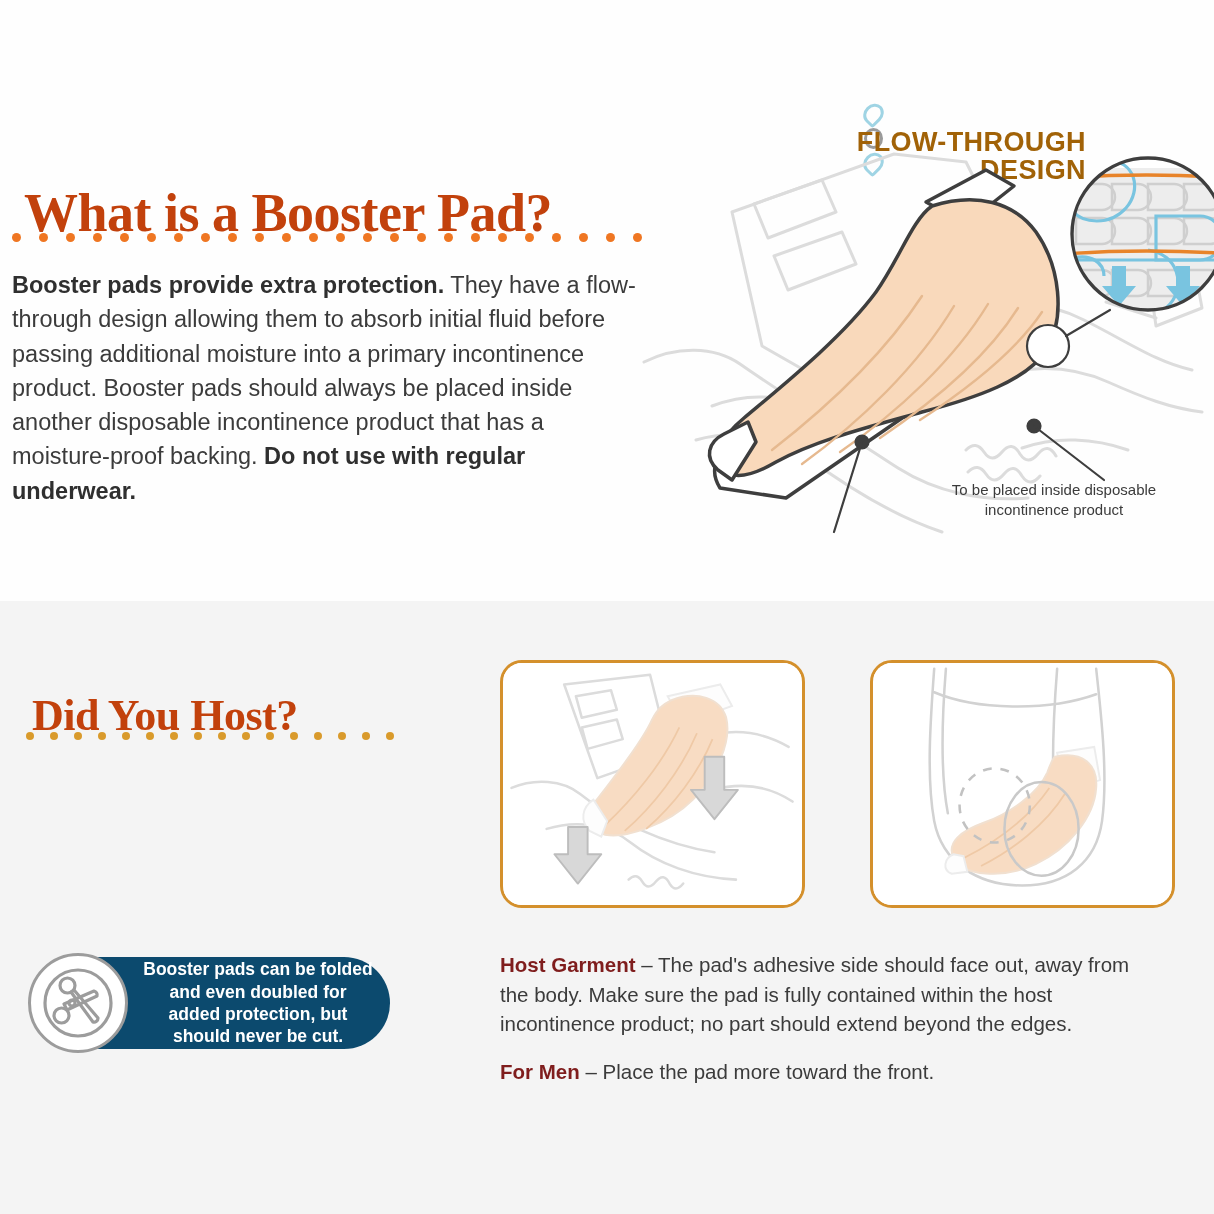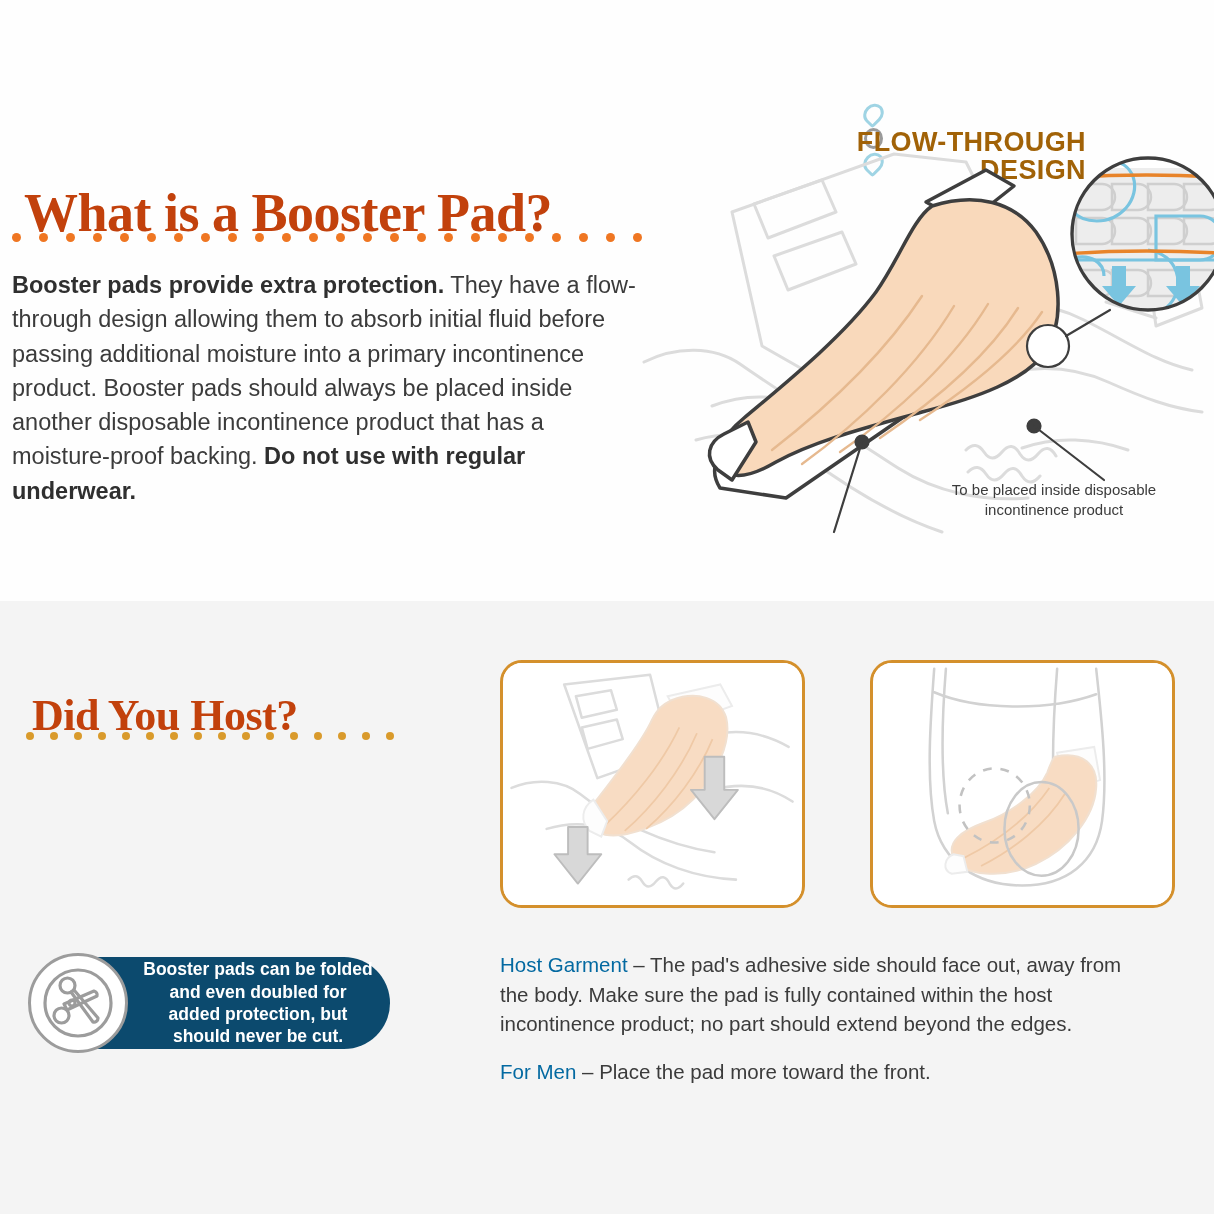--- a/index.html
+++ b/index.html
@@ -123,21 +123,21 @@
   #photo-box-right{left:870px;top:660px;}
   .photo-box svg{display:block;width:100%;height:100%;}
 
   
   #instructions{
     position:absolute;left:500px;top:950px;width:655px;
     color:#3b3b3b;font-size:20.5px;line-height:1.45;
   }
   #instructions p{margin:0 0 18px 0;}
   #instructions p:last-child{margin-bottom:0;}
-  #instructions b{font-weight:400;color:#0369a1;}
+  #instructions b{font-weight:700;color:#7f1d1d;}
 </style>
 </head>
 <body>
 
 <div class="page">
 
   <div class="section-top">
 
     <h1 class="title" id="title-main">What is a Booster Pad?</h1>
 

